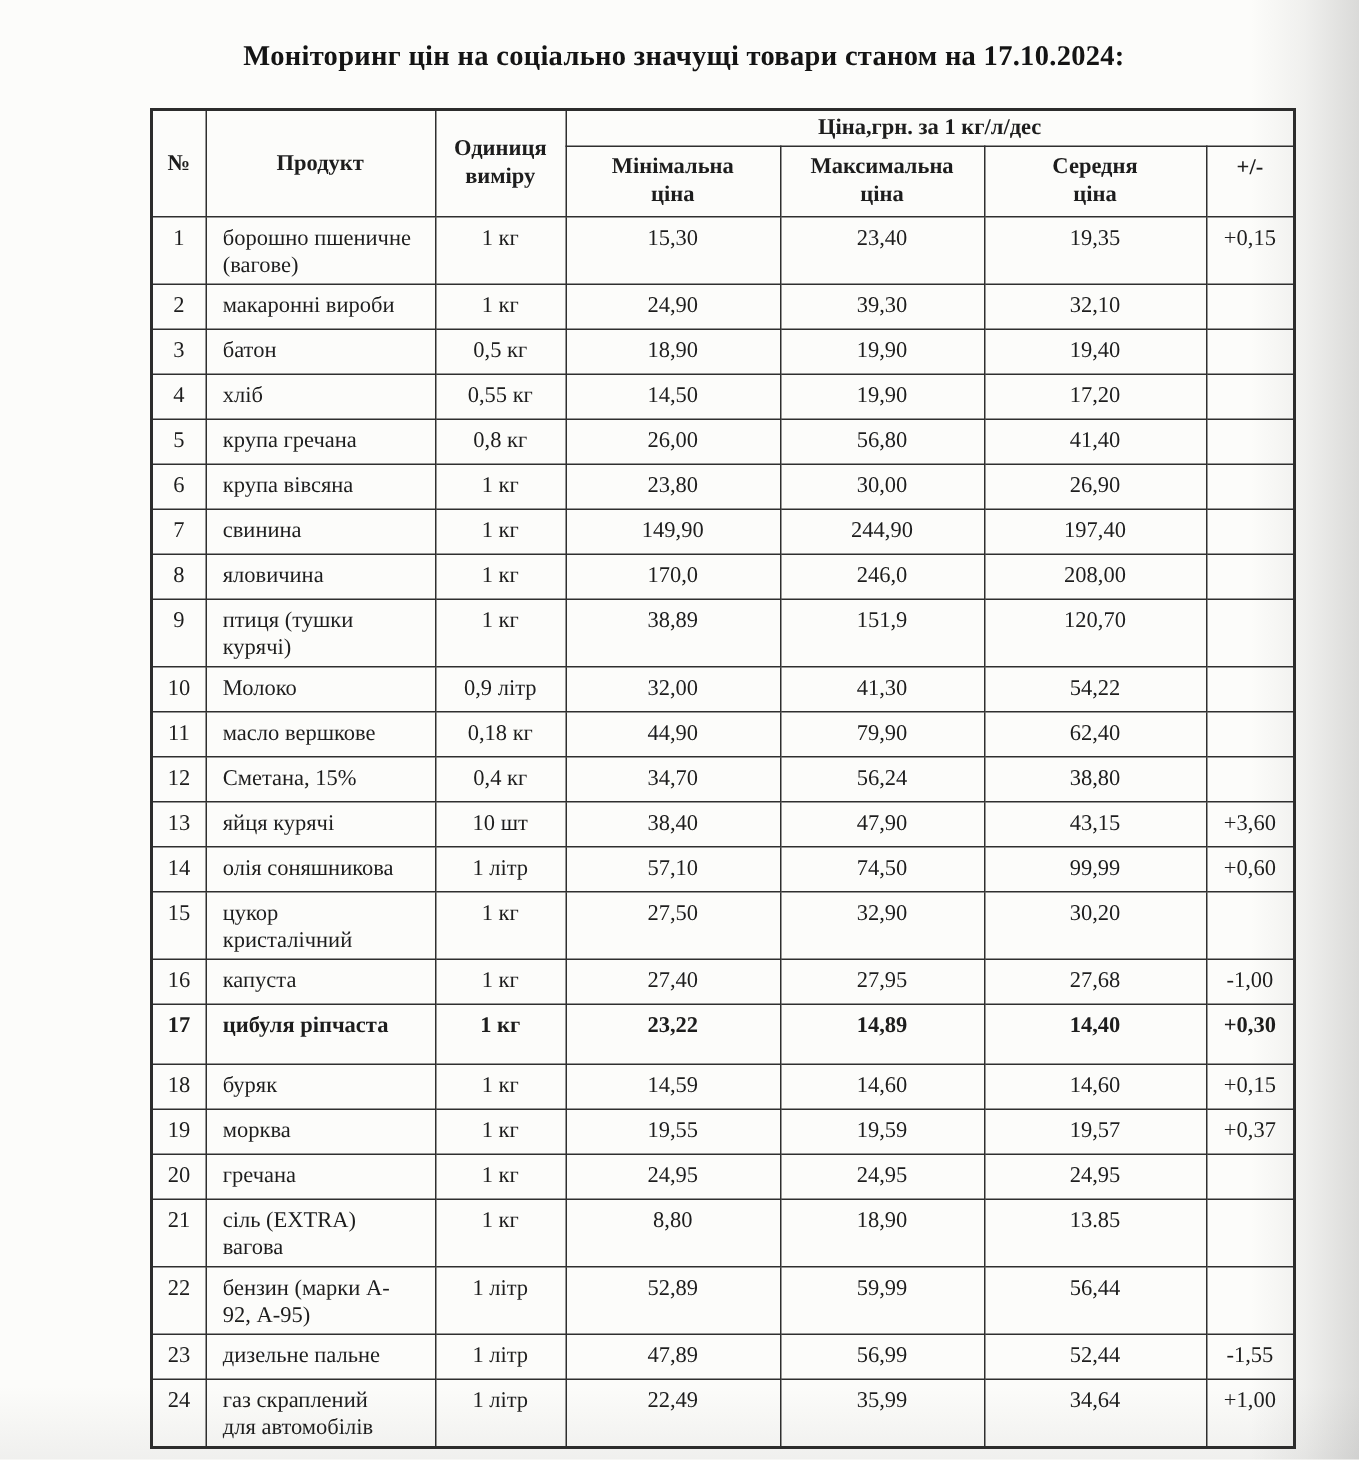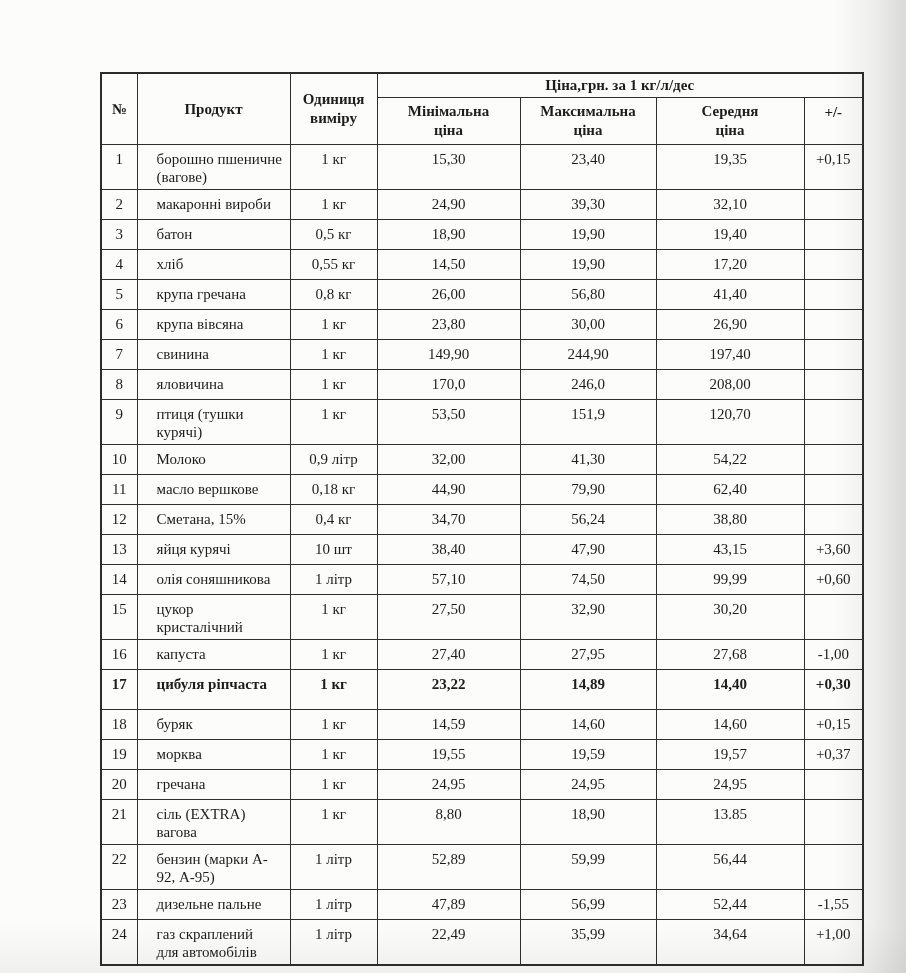--- a/index.html
+++ b/index.html
@@ -61,30 +61,31 @@
   .price-table td {
     font-size: 15px;
     line-height: 18px;
     padding: 5px 4px 3px 4px;
     height: 30px;
     vertical-align: top;
     text-align: center;
   }
   .price-table td.c-product {
     text-align: left;
-    padding-left: 19px;
+    padding-left: 11px;
     white-space: pre-line;
   }
   
   .price-table tbody tr:nth-child(17) td { height: 40px; font-weight: bold; }
 </style>
 </head>
 <body>
 
 <div class="page">
+  <h1 class="title">Моніторинг цін на соціально значущі товари станом на 17.10.2024:</h1>
 
   <table class="price-table">
     <colgroup>
       <col style="width:36px">
       <col style="width:153px">
       <col style="width:87px">
       <col style="width:143px">
       <col style="width:136px">
       <col style="width:148px">
       <col style="width:59px">
@@ -179,21 +180,21 @@
           <td class="c-min">170,0</td>
           <td class="c-max">246,0</td>
           <td class="c-avg">208,00</td>
           <td class="c-delta"></td>
         </tr>
         <tr>
           <td class="c-num">9</td>
           <td class="c-product">птиця (тушки
 курячі)</td>
           <td class="c-unit">1 кг</td>
-          <td class="c-min">53,50</td>
+          <td class="c-min">38,89</td>
           <td class="c-max">151,9</td>
           <td class="c-avg">120,70</td>
           <td class="c-delta"></td>
         </tr>
         <tr>
           <td class="c-num">10</td>
           <td class="c-product">Молоко</td>
           <td class="c-unit">0,9 літр</td>
           <td class="c-min">32,00</td>
           <td class="c-max">41,30</td>

